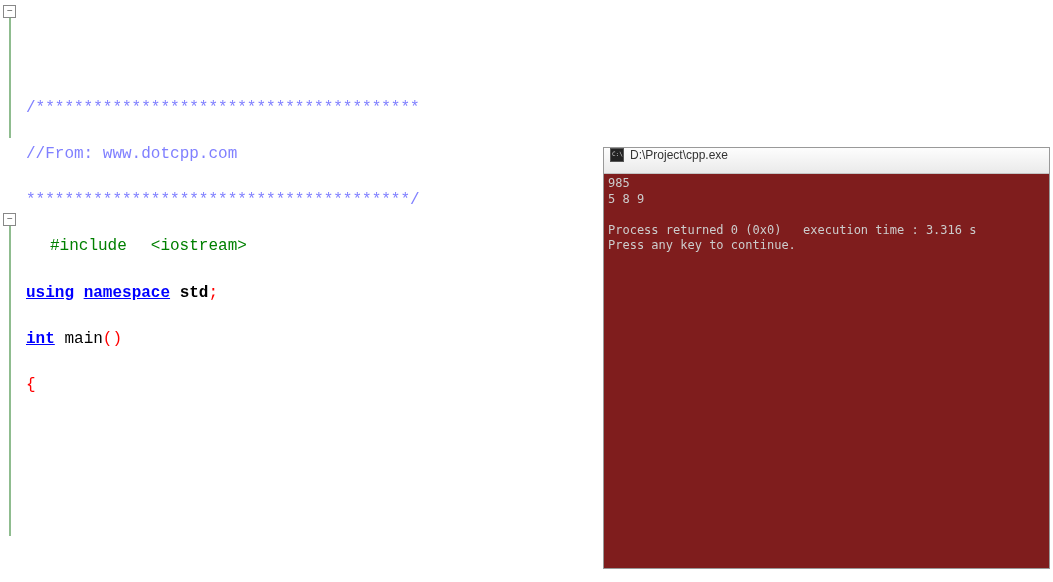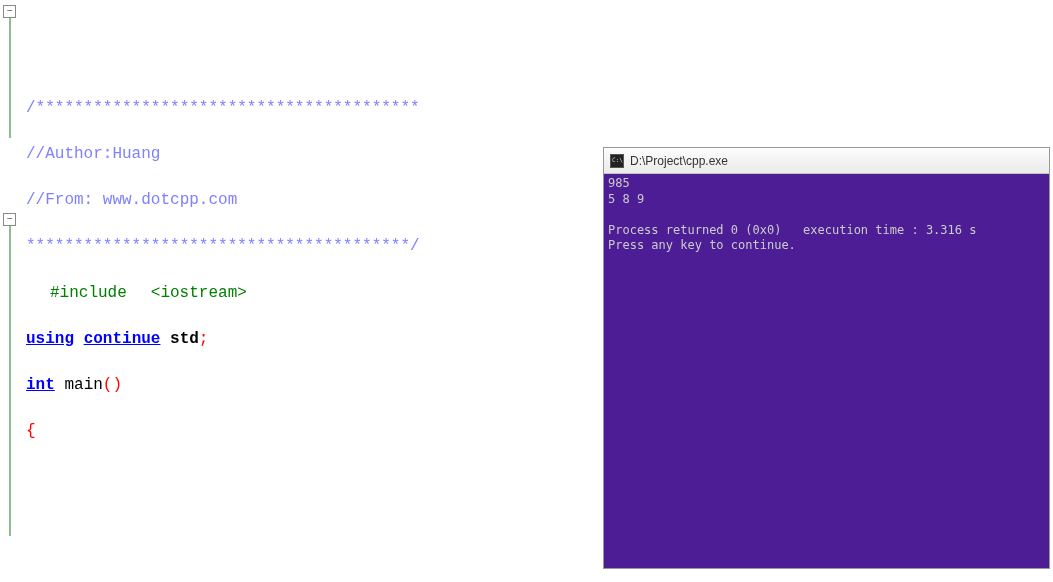--- a/index.html
+++ b/index.html
@@ -68,21 +68,20 @@
       top: 148px;
       width: 445px;
       height: 420px;
       box-shadow: 0 0 0 1px #999;
     }
     .titlebar {
       height: 26px;
       background: linear-gradient(#fdfdfd, #eaeaea);
       border-bottom: 1px solid #c4c4c4;
       display: flex;
-      align-items: center;
       padding: 0 6px;
       font-family: 'Segoe UI', Tahoma, sans-serif;
       font-size: 12px;
       color: #333;
     }
     .title-icon {
       width: 14px;
       height: 14px;
       background: #222;
       border: 1px solid #555;
@@ -92,21 +91,21 @@
     .title-icon::after {
       content: "C:\\";
       position: absolute;
       color: #ccc;
       font-size: 6px;
       top: 1px;
       left: 1px;
       font-family: monospace;
     }
     .console-body {
-      background: #4c1d95;
+      background: #7f1d1d;
       color: #ccc;
       height: calc(100% - 26px);
       padding: 2px 4px;
       font-family: 'NSimSun', 'SimSun', Consolas, monospace;
       font-size: 12px;
       line-height: 1.3;
       white-space: pre;
     }
   </style>
 </head>
@@ -114,25 +113,24 @@
 
 <div class="code-editor">
   <div class="gutter">
     <div class="fold-box" style="top:5px;">−</div>
     <div class="fold-line" style="top:18px; height:120px;"></div>
     <div class="fold-box" style="top:213px;">−</div>
     <div class="fold-line" style="top:226px; height:310px;"></div>
   </div>
   <div class="code-lines">
 <div class="line"><span class="c-comment">/****************************************</span></div>
-<div class="line"><span class="c-comment">//Author:Huang</span></div>
 <div class="line"><span class="c-comment">//From: www.dotcpp.com</span></div>
 <div class="line"><span class="c-comment">****************************************/</span></div>
 <div class="line"><span class="c-preproc">#include</span><span class="c-preproc">&lt;iostream&gt;</span></div>
-<div class="line"><span class="c-keyword">using</span> <span class="c-keyword">continue</span> <span class="c-std">std</span><span class="c-op">;</span></div>
+<div class="line"><span class="c-keyword">using</span> <span class="c-keyword">namespace</span> <span class="c-std">std</span><span class="c-op">;</span></div>
 <div class="line"><span class="c-keyword">int</span> <span class="c-ident">main</span><span class="c-paren">(</span><span class="c-paren">)</span></div>
 <div class="line"><span class="c-brace">{</span></div>
 
 
 
 
 
 
 
 

